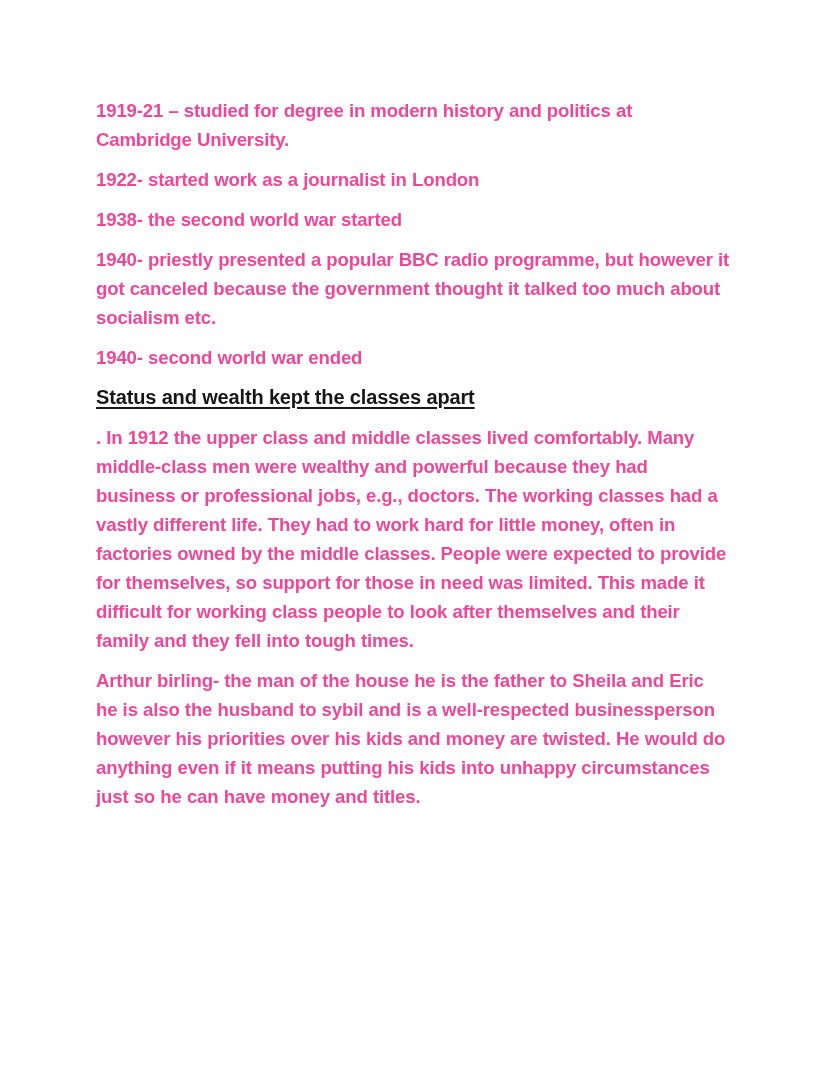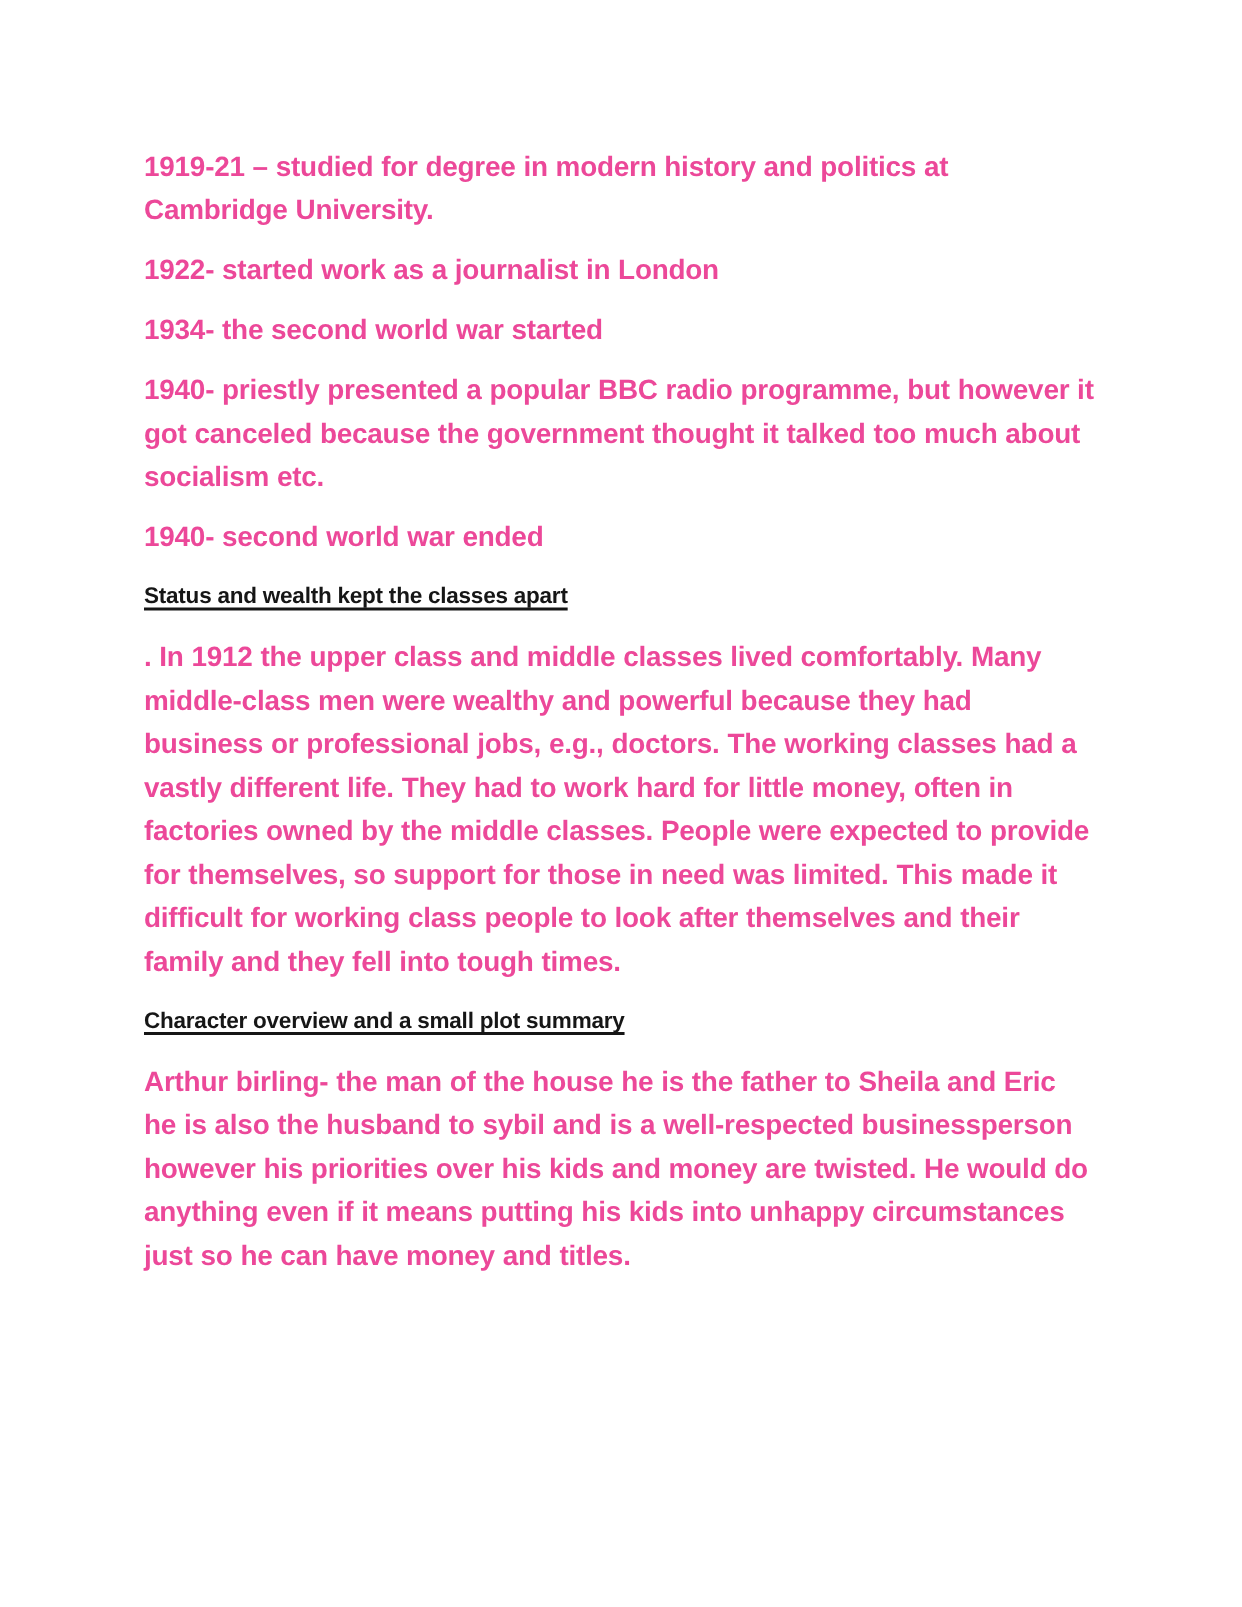--- a/index.html
+++ b/index.html
@@ -31,21 +31,21 @@
     line-height: 29px;
     font-weight: bold;
     color: #ec4899;
     letter-spacing: -0.15px;
     word-spacing: 0.2px;
     text-align: left;
     -webkit-font-smoothing: antialiased;
   }
   .heading {
     margin: 0 0 11px 0;
-    font-size: 15px;
+    font-size: 20px;
     line-height: 29px;
     font-weight: bold;
     color: #161616;
     letter-spacing: -0.15px;
     text-decoration: underline;
     text-underline-offset: 3px;
     text-decoration-thickness: 2px;
   }
   .para.block {
   }
@@ -56,30 +56,29 @@
 </head>
 <body>
 
 <div class="page">
   <div class="doc-body">
 
     <p class="para">1919-21 – studied for degree in modern history and politics at Cambridge University.</p>
 
     <p class="para">1922- started work as a journalist in London</p>
 
-    <p class="para">1934- the second world war started</p>
+    <p class="para">1938- the second world war started</p>
 
     <p class="para">1940- priestly presented a popular BBC radio programme, but however it got canceled because the government thought it talked too much about socialism etc.</p>
 
 
     <p class="para">1940- second world war ended</p>
 
 
     <h2 class="heading">Status and wealth kept the classes apart</h2>
 
     <p class="para block">. In 1912 the upper class and middle classes lived comfortably. Many middle-class men were wealthy and powerful because they had business or professional jobs, e.g., doctors. The working classes had a vastly different life. They had to work hard for little money, often in factories owned by the middle classes. People were expected to provide for themselves, so support for those in need was limited. This made it difficult for working class people to look after themselves and their family and they fell into tough times.</p>
 
-    <h2 class="heading spaced-top">Character overview and a small plot summary</h2>
 
     <p class="para">Arthur birling- the man of the house he is the father to Sheila and Eric he is also the husband to sybil and is a well-respected businessperson however his priorities over his kids and money are twisted. He would do anything even if it means putting his kids into unhappy circumstances just so he can have money and titles.</p>
 
   </div>
 </div>
 
 </body></html>

